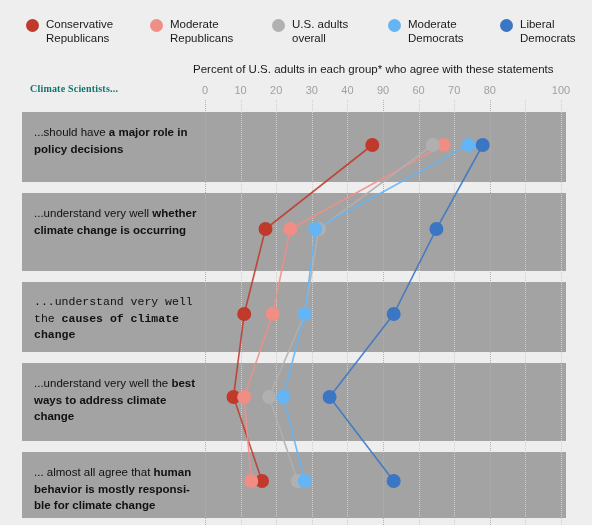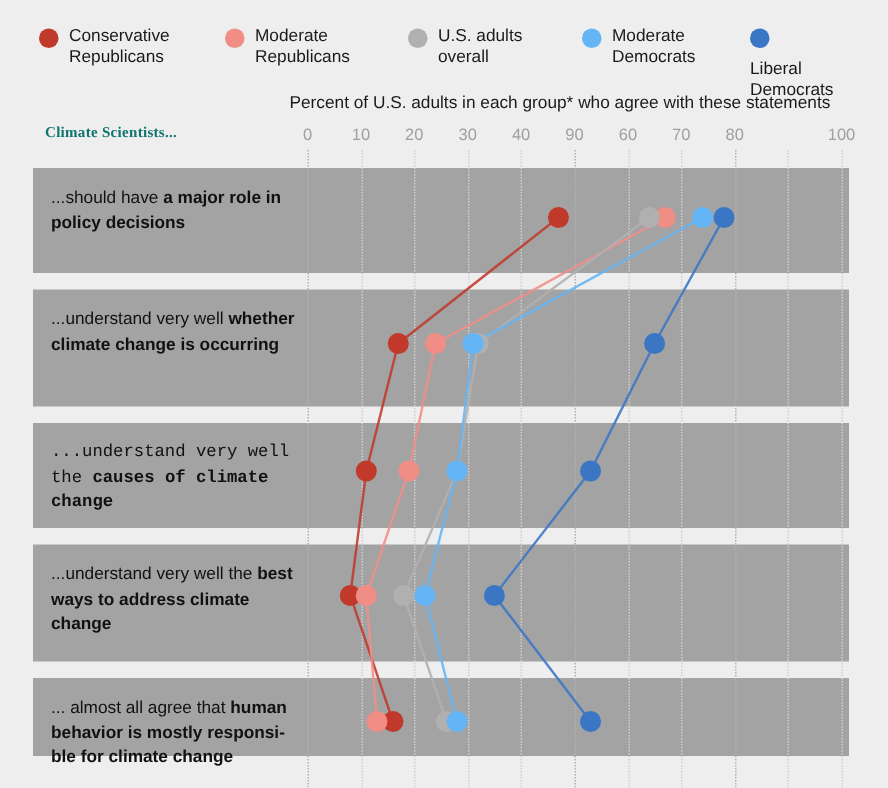--- a/index.html
+++ b/index.html
@@ -81,21 +81,21 @@
     <div class="legend-item" style="left: 272px;">
       <span class="legend-dot" style="background: rgb(176, 176, 176);"></span>
       <span class="legend-label">U.S. adults
 overall</span>
     </div>
     <div class="legend-item" style="left: 388px;">
       <span class="legend-dot" style="background: rgb(100, 181, 246);"></span>
       <span class="legend-label">Moderate
 Democrats</span>
     </div>
-    <div class="legend-item" style="left: 500px; flex-direction: column;">
+    <div class="legend-item" style="left: 500px;">
       <span class="legend-dot" style="background: rgb(58, 118, 196);"></span>
       <span class="legend-label">Liberal
 Democrats</span>
     </div>
   </div>
 
 <div id="axis-title">Percent of U.S. adults in each group* who agree with these statements</div>
 <div id="row-header">Climate Scientists...</div>
 <div id="ticklabels">
     <span class="tick-label" style="left: 205px;">0</span>
@@ -105,21 +105,21 @@
     <span class="tick-label" style="left: 347.4px;">40</span>
     <span class="tick-label" style="left: 383px;">90</span>
     <span class="tick-label" style="left: 418.6px;">60</span>
     <span class="tick-label" style="left: 454.2px;">70</span>
     <span class="tick-label" style="left: 489.8px;">80</span>
     <span class="tick-label" style="left: 525.4px; margin-top: 40px;">90</span>
     <span class="tick-label" style="left: 561px;">100</span>
   </div>
 
 <div id="plot">
-    <div class="band" style="top: 352px; height: 52px;">
+    <div class="band" style="top: 352px; height: 66px;">
       <div class="band-label"><span>... almost all agree that </span><b>human behavior is mostly responsi-ble for climate change</b></div>
     </div>
     <div class="band" style="top: 263px; height: 78px;">
       <div class="band-label"><span>...understand very well the </span><b>best ways to address climate change</b></div>
     </div>
     <div class="band" style="top: 182px; height: 70px; font-family: Liberation Mono, monospace;">
       <div class="band-label"><span>...understand very well the </span><b>causes of climate change</b></div>
     </div>
     <div class="band" style="top: 93px; height: 78px;">
       <div class="band-label"><span>...understand very well </span><b>whether climate change is occurring</b></div>

